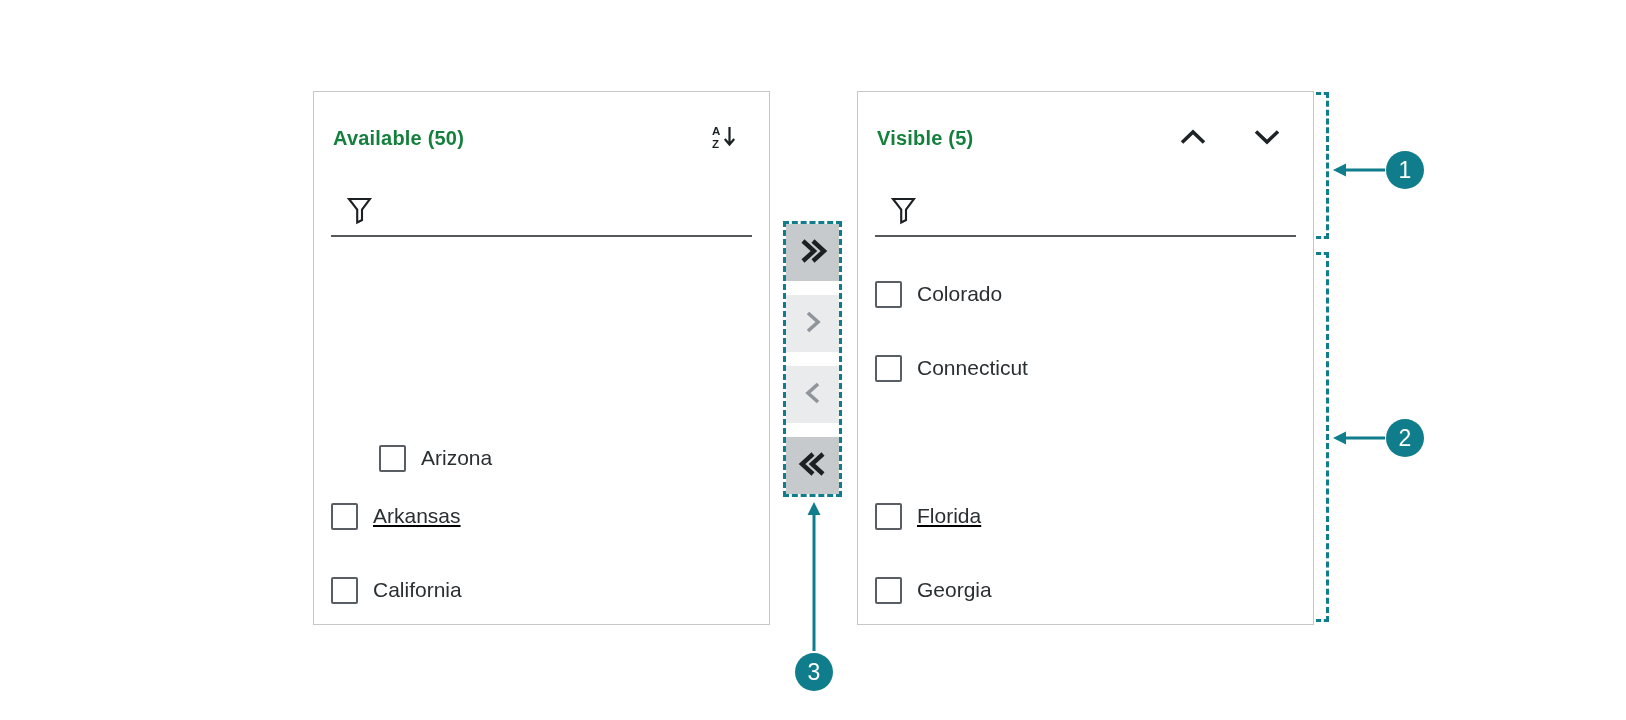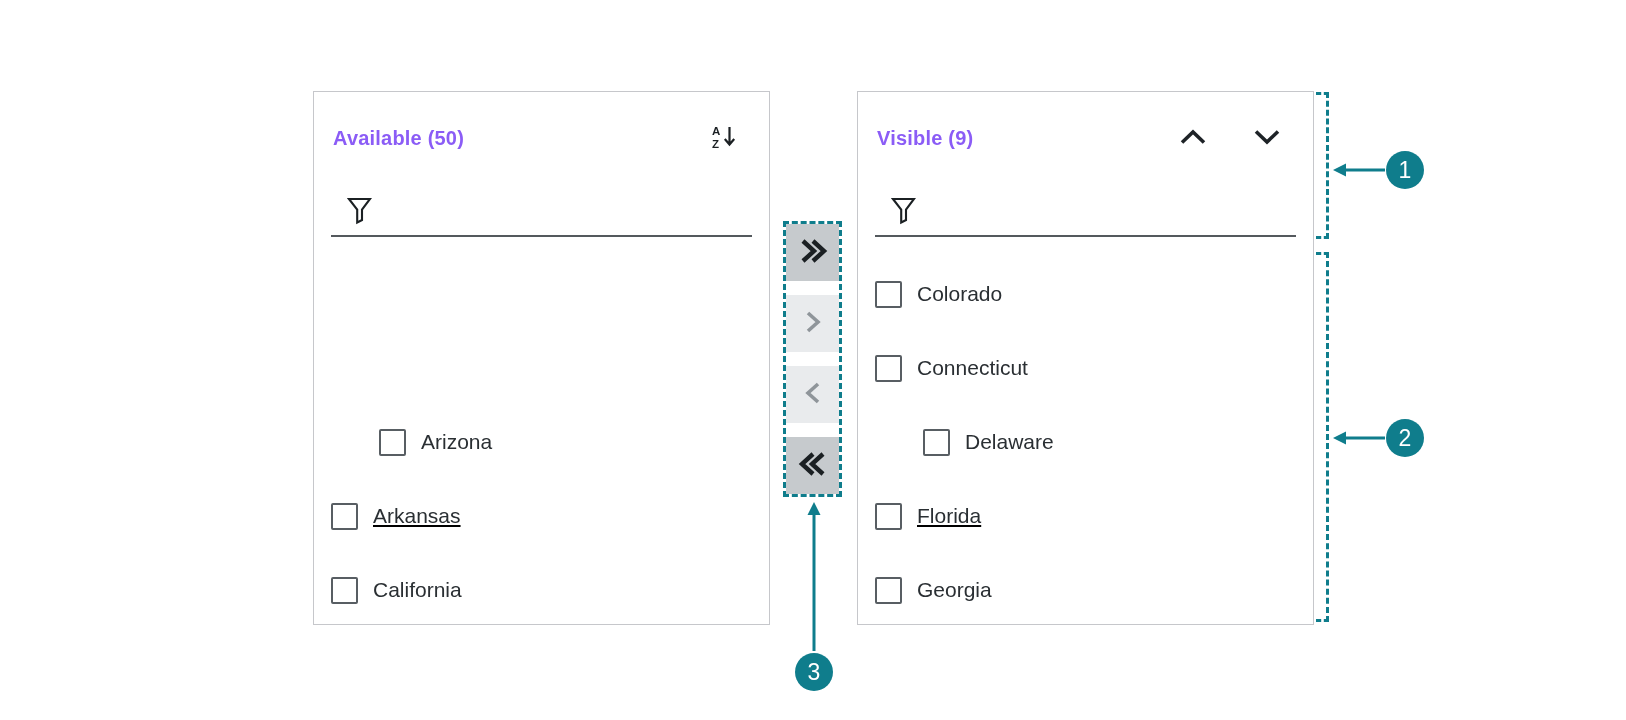--- a/index.html
+++ b/index.html
@@ -30,21 +30,21 @@
     position: absolute;
     top: 33px; left: 19px; right: 33px;
     height: 26px;
     display: flex;
     align-items: center;
     justify-content: space-between;
   }
   .panel-title {
     font-size: 20px;
     font-weight: 700;
-    color: #8b5cf6;
+    color: #15803d;
     letter-spacing: 0.2px;
   }
   .header-tools { display: flex; align-items: center; gap: 48px; }
   .icon-btn {
     background: none; border: none; cursor: pointer;
     display: flex; align-items: center; justify-content: center;
     padding: 0;
   }
 
   .filter-row {
@@ -69,21 +69,21 @@
     position: absolute;
     left: 17px; right: 10px;
     height: 28px;
     display: flex;
     align-items: center;
     gap: 15px;
     cursor: pointer;
   }
   .row-0 { top: 188px; }
   .row-1 { top: 262px; }
-  .row-2 { top: 336px; padding-left: 48px; }
+  .row-2 { top: 352px; padding-left: 48px; }
   .row-3 { top: 410px; text-decoration: underline; }
   .row-4 { top: 484px; }
 
   .checkbox {
     width: 27px; height: 27px;
     flex: 0 0 27px;
     border: 2px solid #585e63;
     border-radius: 2px;
     background: #ffffff;
     cursor: pointer;
@@ -210,21 +210,21 @@
       <span>
         <svg width="32" height="26" viewBox="0 0 32 26">
           <path d="M26 3 L15 13 L26 23 M16 3 L5 13 L16 23" fill="none" stroke="#1b2023" stroke-width="4.4"></path>
         </svg>
       </span>
     </button>
   </div>
 
   <div class="panel panel-visible">
     <div class="panel-header">
-      <span class="panel-title">Visible (9)</span>
+      <span class="panel-title">Visible (5)</span>
       <div class="header-tools">
         <button class="icon-btn" aria-label="Move item up">
           <span>
             <svg width="26" height="16" viewBox="0 0 26 16">
               <path d="M2 13.5 L13 3 L24 13.5" fill="none" stroke="#1e2327" stroke-width="3.6"></path>
             </svg>
           </span>
         </button>
         <button class="icon-btn" aria-label="Move item down">
           <span>
@@ -246,24 +246,20 @@
     </div>
 
     <div class="list-item row-0">
       <span class="checkbox"></span>
       <span class="item-label">Colorado</span>
     </div>
     <div class="list-item row-1">
       <span class="checkbox"></span>
       <span class="item-label">Connecticut</span>
     </div>
-    <div class="list-item row-2">
-      <span class="checkbox"></span>
-      <span class="item-label">Delaware</span>
-    </div>
     <div class="list-item row-3">
       <span class="checkbox"></span>
       <span class="item-label">Florida</span>
     </div>
     <div class="list-item row-4">
       <span class="checkbox"></span>
       <span class="item-label">Georgia</span>
     </div>
   </div>
 

